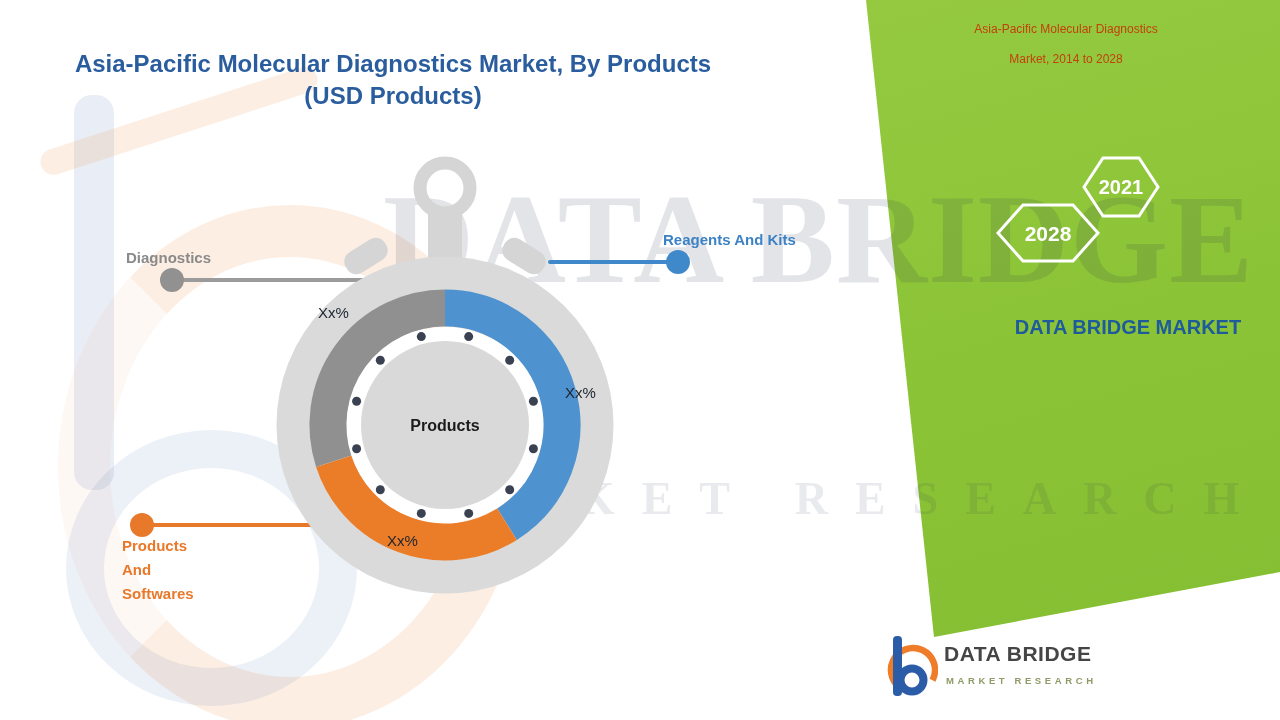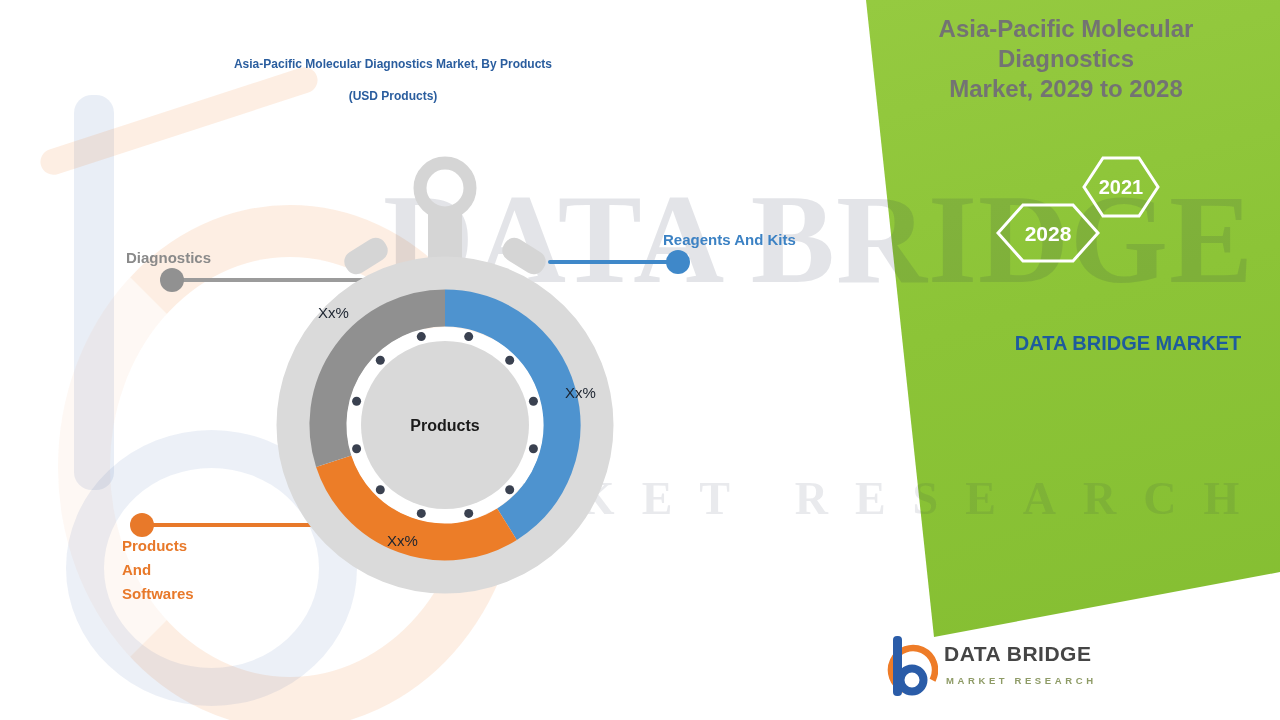--- a/index.html
+++ b/index.html
@@ -27,21 +27,21 @@
     color:rgba(40,50,80,.13);}
   .wm-text2{position:absolute;left:388px;top:472px;z-index:2;white-space:nowrap;
     font-family:"Liberation Serif",serif;font-weight:700;font-size:46px;letter-spacing:27px;
     color:rgba(40,50,80,.10);}
 
   .content{position:absolute;inset:0;z-index:3;}
   .content > *{position:absolute;}
 
   
   .left-title{left:60px;top:48px;width:666px;text-align:center;color:#2a5d9e;
-    font-size:12px;font-weight:700;line-height:32px;}
+    font-size:24px;font-weight:700;line-height:32px;}
 
   
   .line{height:4px;border-radius:2px;}
   .dot{width:24px;height:24px;border-radius:50%;}
   .callout-label{font-size:15px;font-weight:700;line-height:24px;}
   .xx{font-size:15px;font-weight:400;color:#1c2430;}
 
   .instruments-line{left:170px;top:278px;width:195px;background:#9b9b9b;}
   .instruments-dot{left:160px;top:268px;background:#919191;}
   .instruments-label{left:126px;top:246px;color:#8a8a8a;}
@@ -54,26 +54,26 @@
   .services-dot{left:130px;top:513px;background:#e8792a;}
   .services-label{left:122px;top:534px;color:#e8792a;}
 
   .xx-gray{left:318px;top:304px;}
   .xx-blue{left:565px;top:384px;}
   .xx-orange{left:387px;top:532px;}
 
   .chart-svg{left:245px;top:135px;}
 
   
-  .right-title{left:872px;top:14px;width:388px;text-align:center;color:#737373;
-    font-size:24px;font-weight:700;line-height:30px;}
+  .right-title{left:872px;top:14px;width:388px;text-align:center;color:#c2410c;
+    font-size:12px;font-weight:400;line-height:30px;}
   .hex-a{left:996px;top:203px;}
   .hex-b{left:1082px;top:156px;}
   .hex-text{font-family:"Liberation Sans",sans-serif;font-weight:bold;fill:#ffffff;}
-  .dbmr-text{left:1000px;top:328px;width:256px;text-align:center;color:#1e5b9c;
+  .dbmr-text{left:1000px;top:312px;width:256px;text-align:center;color:#1e5b9c;
     font-size:20px;font-weight:700;line-height:31px;}
 
   
   .footer-icon{left:886px;top:634px;}
   .footer-name{left:944px;top:642px;font-size:21px;font-weight:700;color:#454545;letter-spacing:.5px;}
   .footer-sub{left:946px;top:675px;font-size:9.5px;letter-spacing:3.6px;color:#8e9b66;font-weight:700;}
 </style>
 </head>
 <body>
 
@@ -145,21 +145,21 @@
       <div>And</div>
       <div>Softwares</div>
     </div>
 
     <div class="xx xx-gray">Xx%</div>
     <div class="xx xx-blue">Xx%</div>
     <div class="xx xx-orange">Xx%</div>
 
     <div class="right-title">
       <div>Asia-Pacific Molecular Diagnostics</div>
-      <div>Market, 2029 to 2028</div>
+      <div>Market, 2014 to 2028</div>
     </div>
 
     <svg class="hex-a" width="104" height="60" viewBox="0 0 104 60">
       <polygon points="2,30 27,2 77,2 102,30 77,58 27,58" fill="none" stroke="#ffffff" stroke-width="3"></polygon>
       <text class="hex-text" x="52" y="37.5" text-anchor="middle" font-size="21">2028</text>
     </svg>
     <svg class="hex-b" width="78" height="62" viewBox="0 0 78 62">
       <polygon points="2,31 21,2 57,2 76,31 57,60 21,60" fill="none" stroke="#ffffff" stroke-width="3"></polygon>
       <text class="hex-text" x="39" y="38" text-anchor="middle" font-size="20">2021</text>
     </svg>

